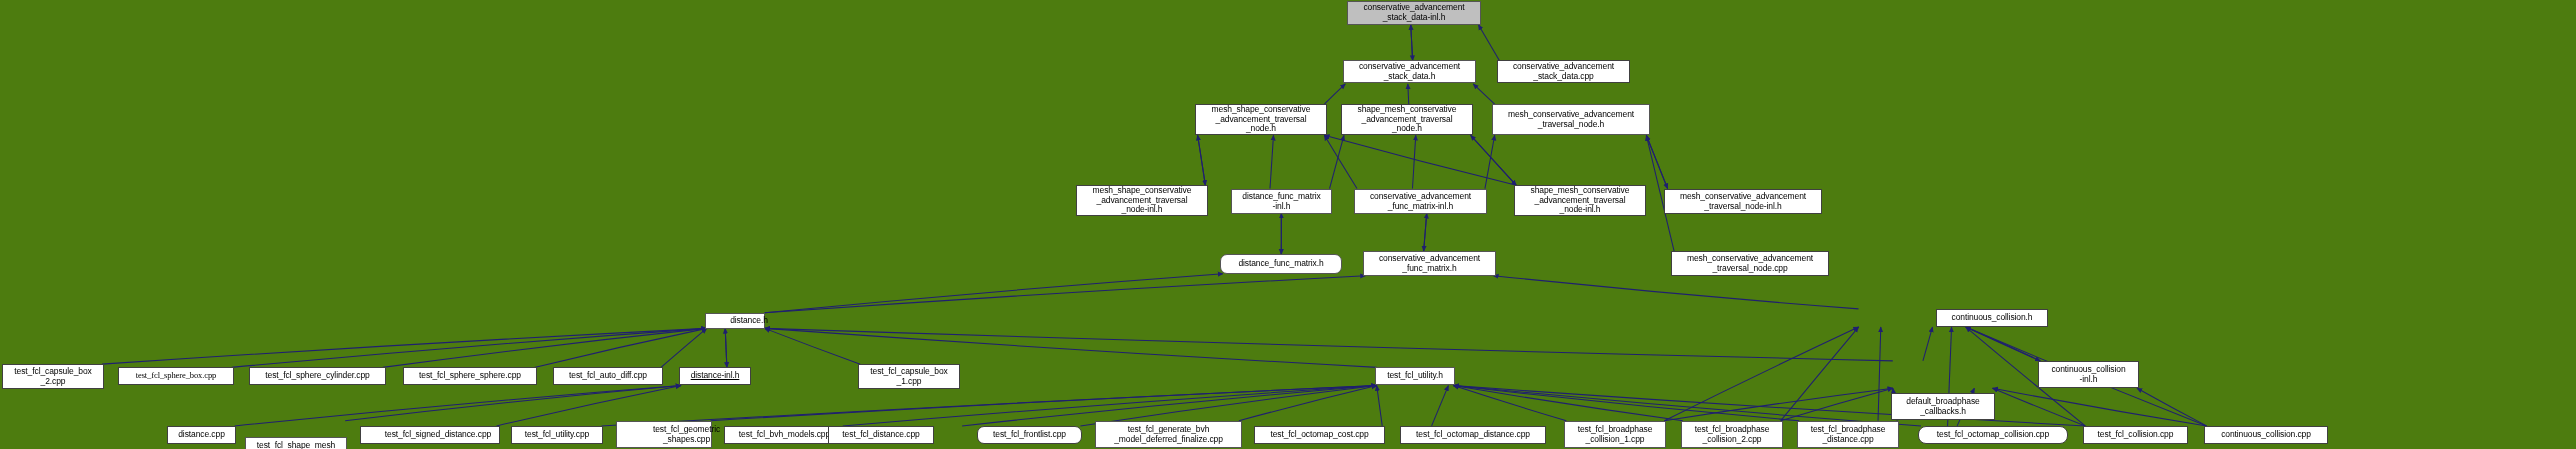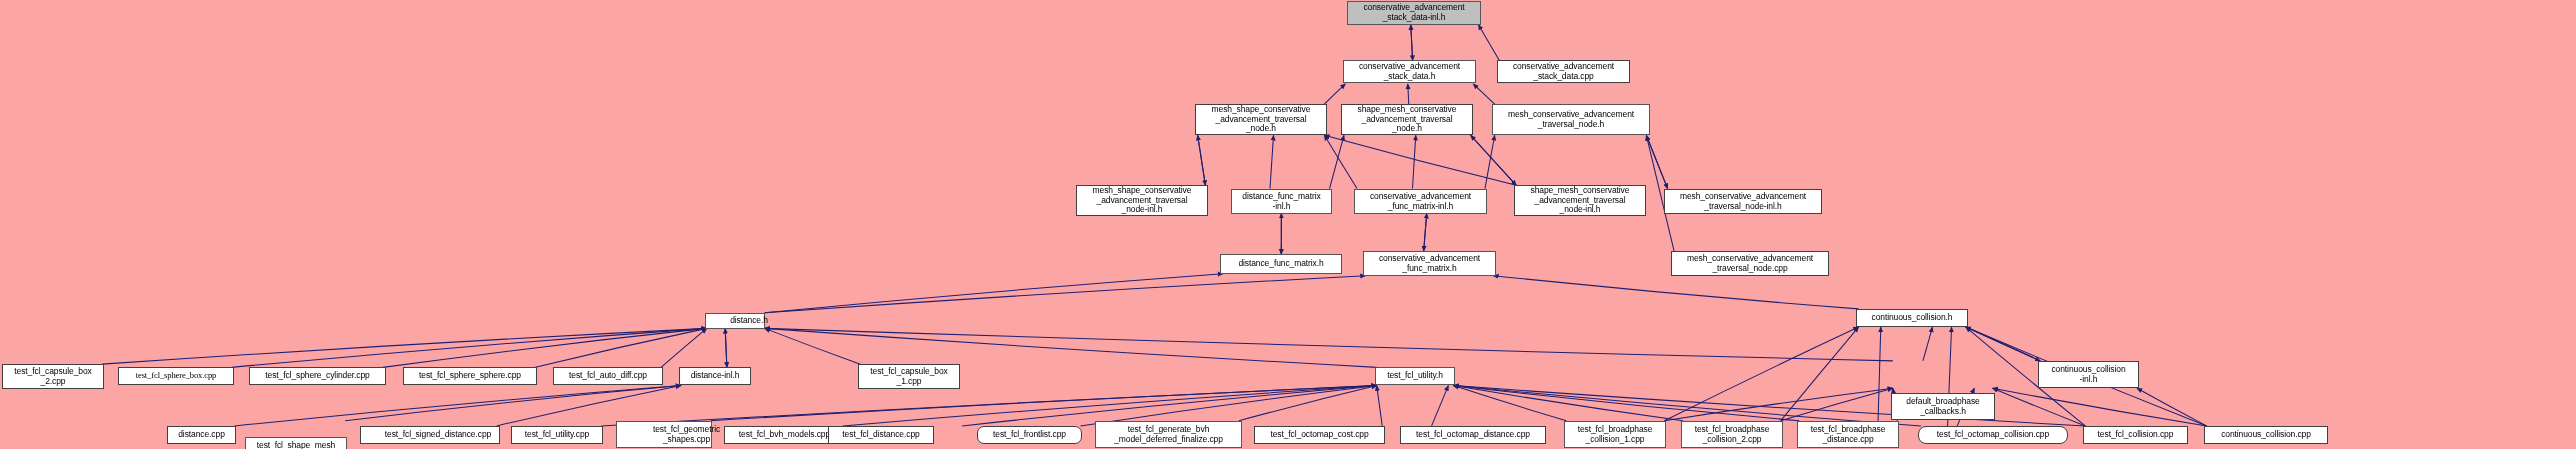--- a/index.html
+++ b/index.html
@@ -1,16 +1,16 @@
 <!DOCTYPE html>
 <html style="font-size:10.4px"><head>
 <meta charset="utf-8">
 <style>
   html,body{margin:0;padding:0;background:#ffffff;}
-  #canvas{position:relative;width:2576px;height:450px;background:#fca5a5;
+  #canvas{position:relative;width:2576px;height:450px;background:#4d7c0f;
           font-family:"Liberation Sans","DejaVu Sans",sans-serif;overflow:hidden;}
   #edges{position:absolute;left:0;top:0;width:2576px;height:450px;}
   .node{position:absolute;box-sizing:border-box;display:flex;align-items:center;
         justify-content:center;text-align:center;background:#ffffff;
         border:0.7px solid #404040;color:#000000;line-height:1.12;
         font-size:8.5px;letter-spacing:-0.1px;white-space:pre-line;}
   .node.root{background:#bfbfbf;border:1.3px solid #606060;}
   .node.thick{border-width:1.3px;border-color:#555555;}
 </style>
 </head>
@@ -114,34 +114,34 @@
 _node-inl.h</div>
       <div class="node thick" style="left: 1231px; top: 189px; width: 101px; height: 25px;">distance_func_matrix
 -inl.h</div>
       <div class="node thick" style="left: 1354px; top: 189px; width: 133px; height: 25px;">conservative_advancement
 _func_matrix-inl.h</div>
       <div class="node" style="left: 1514px; top: 185px; width: 132px; height: 31px;">shape_mesh_conservative
 _advancement_traversal
 _node-inl.h</div>
       <div class="node" style="left: 1664px; top: 189px; width: 158px; height: 25px;">mesh_conservative_advancement
 _traversal_node-inl.h</div>
-      <div class="node thick" style="left: 1220px; top: 254px; width: 122px; height: 19.5px;">distance_func_matrix.h</div>
+      <div class="node thick" style="left: 1220px; top: 254px; width: 122px; height: 19.5px; border-radius: 7px;">distance_func_matrix.h</div>
       <div class="node thick" style="left: 1363px; top: 251px; width: 133px; height: 25px;">conservative_advancement
 _func_matrix.h</div>
       <div class="node" style="left: 1671px; top: 251px; width: 158px; height: 25px;">mesh_conservative_advancement
 _traversal_node.cpp</div>
       <div class="node thick" style="left: 705px; top: 313px; width: 60px; height: 15.6px; padding-left: 28px;">distance.h</div>
-      <div class="node" style="left: 1856px; top: 309px; width: 112px; height: 18px;">continuous_collision.h</div>
+      <div class="node" style="left: 1936px; top: 309px; width: 112px; height: 18px;">continuous_collision.h</div>
       <div class="node" style="left: 2px; top: 364px; width: 102px; height: 25px;">test_fcl_capsule_box
 _2.cpp</div>
       <div class="node" style="left: 118px; top: 367px; width: 116px; height: 18px; font-family: Liberation Serif, serif;">test_fcl_sphere_box.cpp</div>
       <div class="node" style="left: 249px; top: 367px; width: 137px; height: 18px;">test_fcl_sphere_cylinder.cpp</div>
       <div class="node" style="left: 403px; top: 367px; width: 134px; height: 18px;">test_fcl_sphere_sphere.cpp</div>
       <div class="node" style="left: 553px; top: 367px; width: 110px; height: 18px;">test_fcl_auto_diff.cpp</div>
-      <div class="node" style="left: 679px; top: 367px; width: 72px; height: 18px;">distance-inl.h</div>
+      <div class="node" style="left: 679px; top: 367px; width: 72px; height: 18px; text-decoration: underline;">distance-inl.h</div>
       <div class="node" style="left: 858px; top: 364px; width: 102px; height: 25px;">test_fcl_capsule_box
 _1.cpp</div>
       <div class="node thick" style="left: 1375px; top: 367px; width: 80px; height: 18px;">test_fcl_utility.h</div>
       <div class="node" style="left: 1891px; top: 361px; width: 104px; height: 27px; margin-top: 32px;">default_broadphase
 _callbacks.h</div>
       <div class="node" style="left: 2038px; top: 361px; width: 101px; height: 27px;">continuous_collision
 -inl.h</div>
       <div class="node" style="left: 167px; top: 426px; width: 69px; height: 18px;">distance.cpp</div>
       <div class="node thick" style="left: 245px; top: 421px; width: 102px; height: 27px; margin-top: 16px;">test_fcl_shape_mesh
 _consistency.cpp</div>

